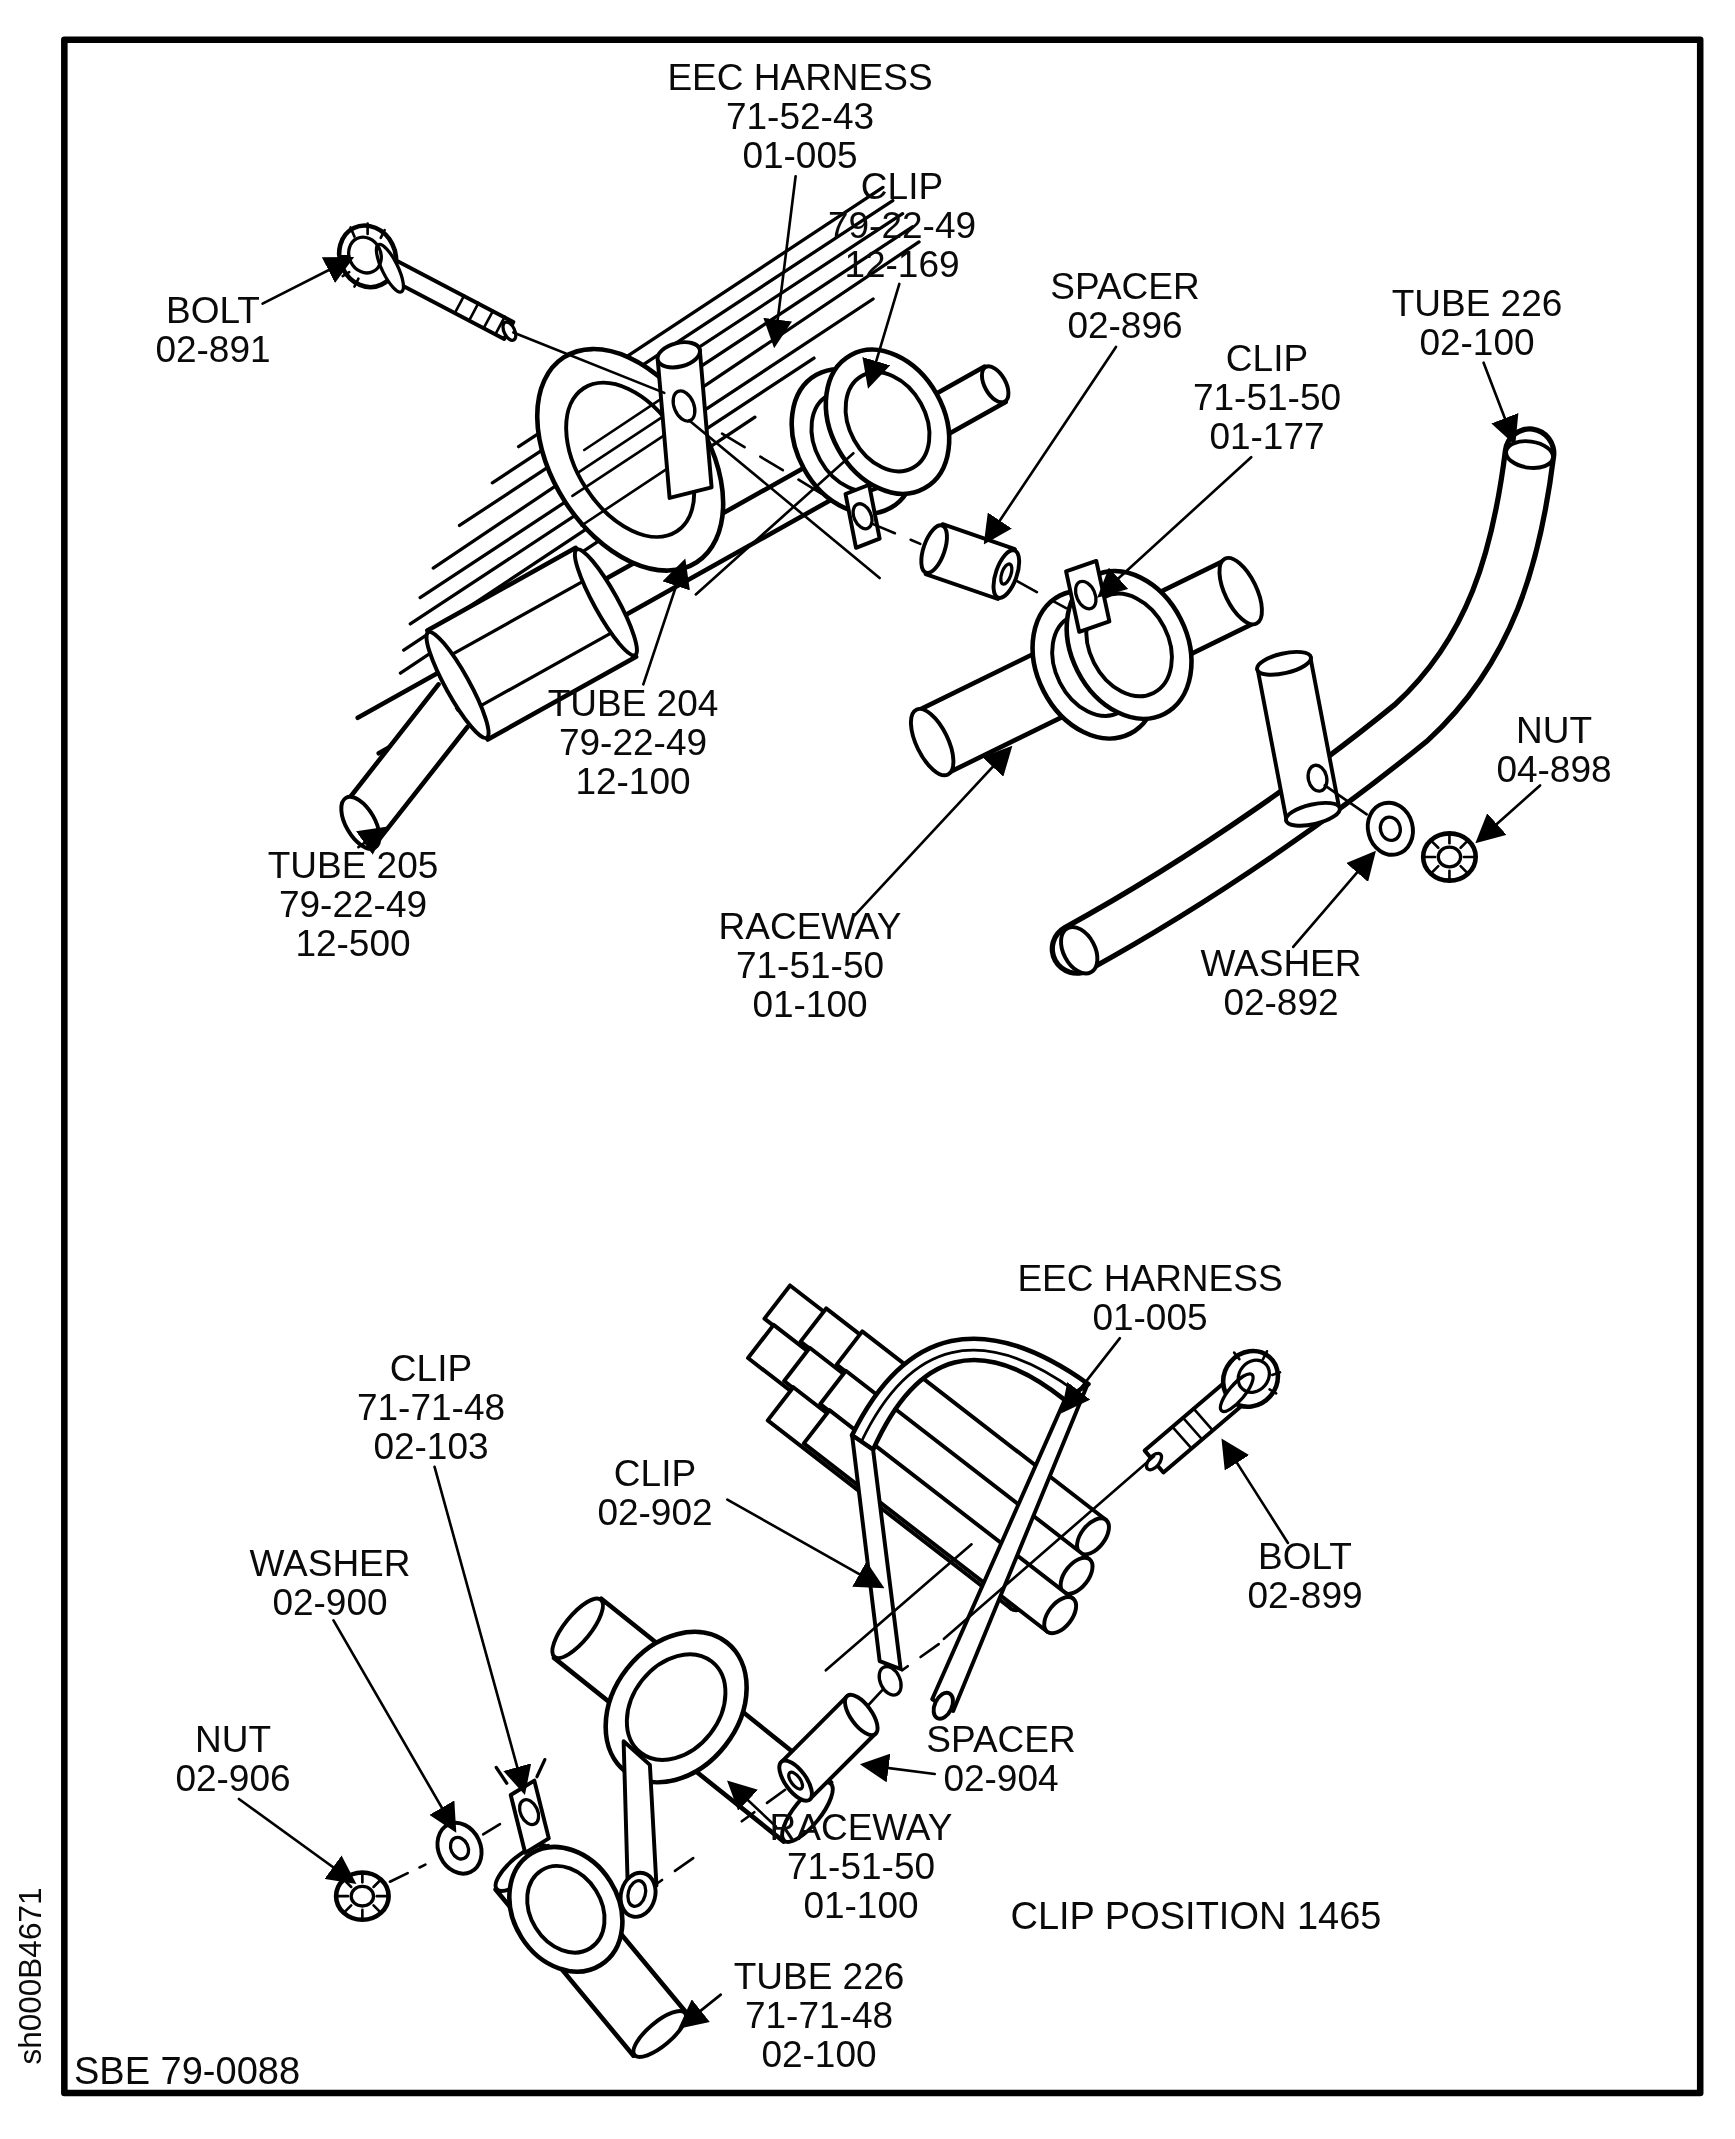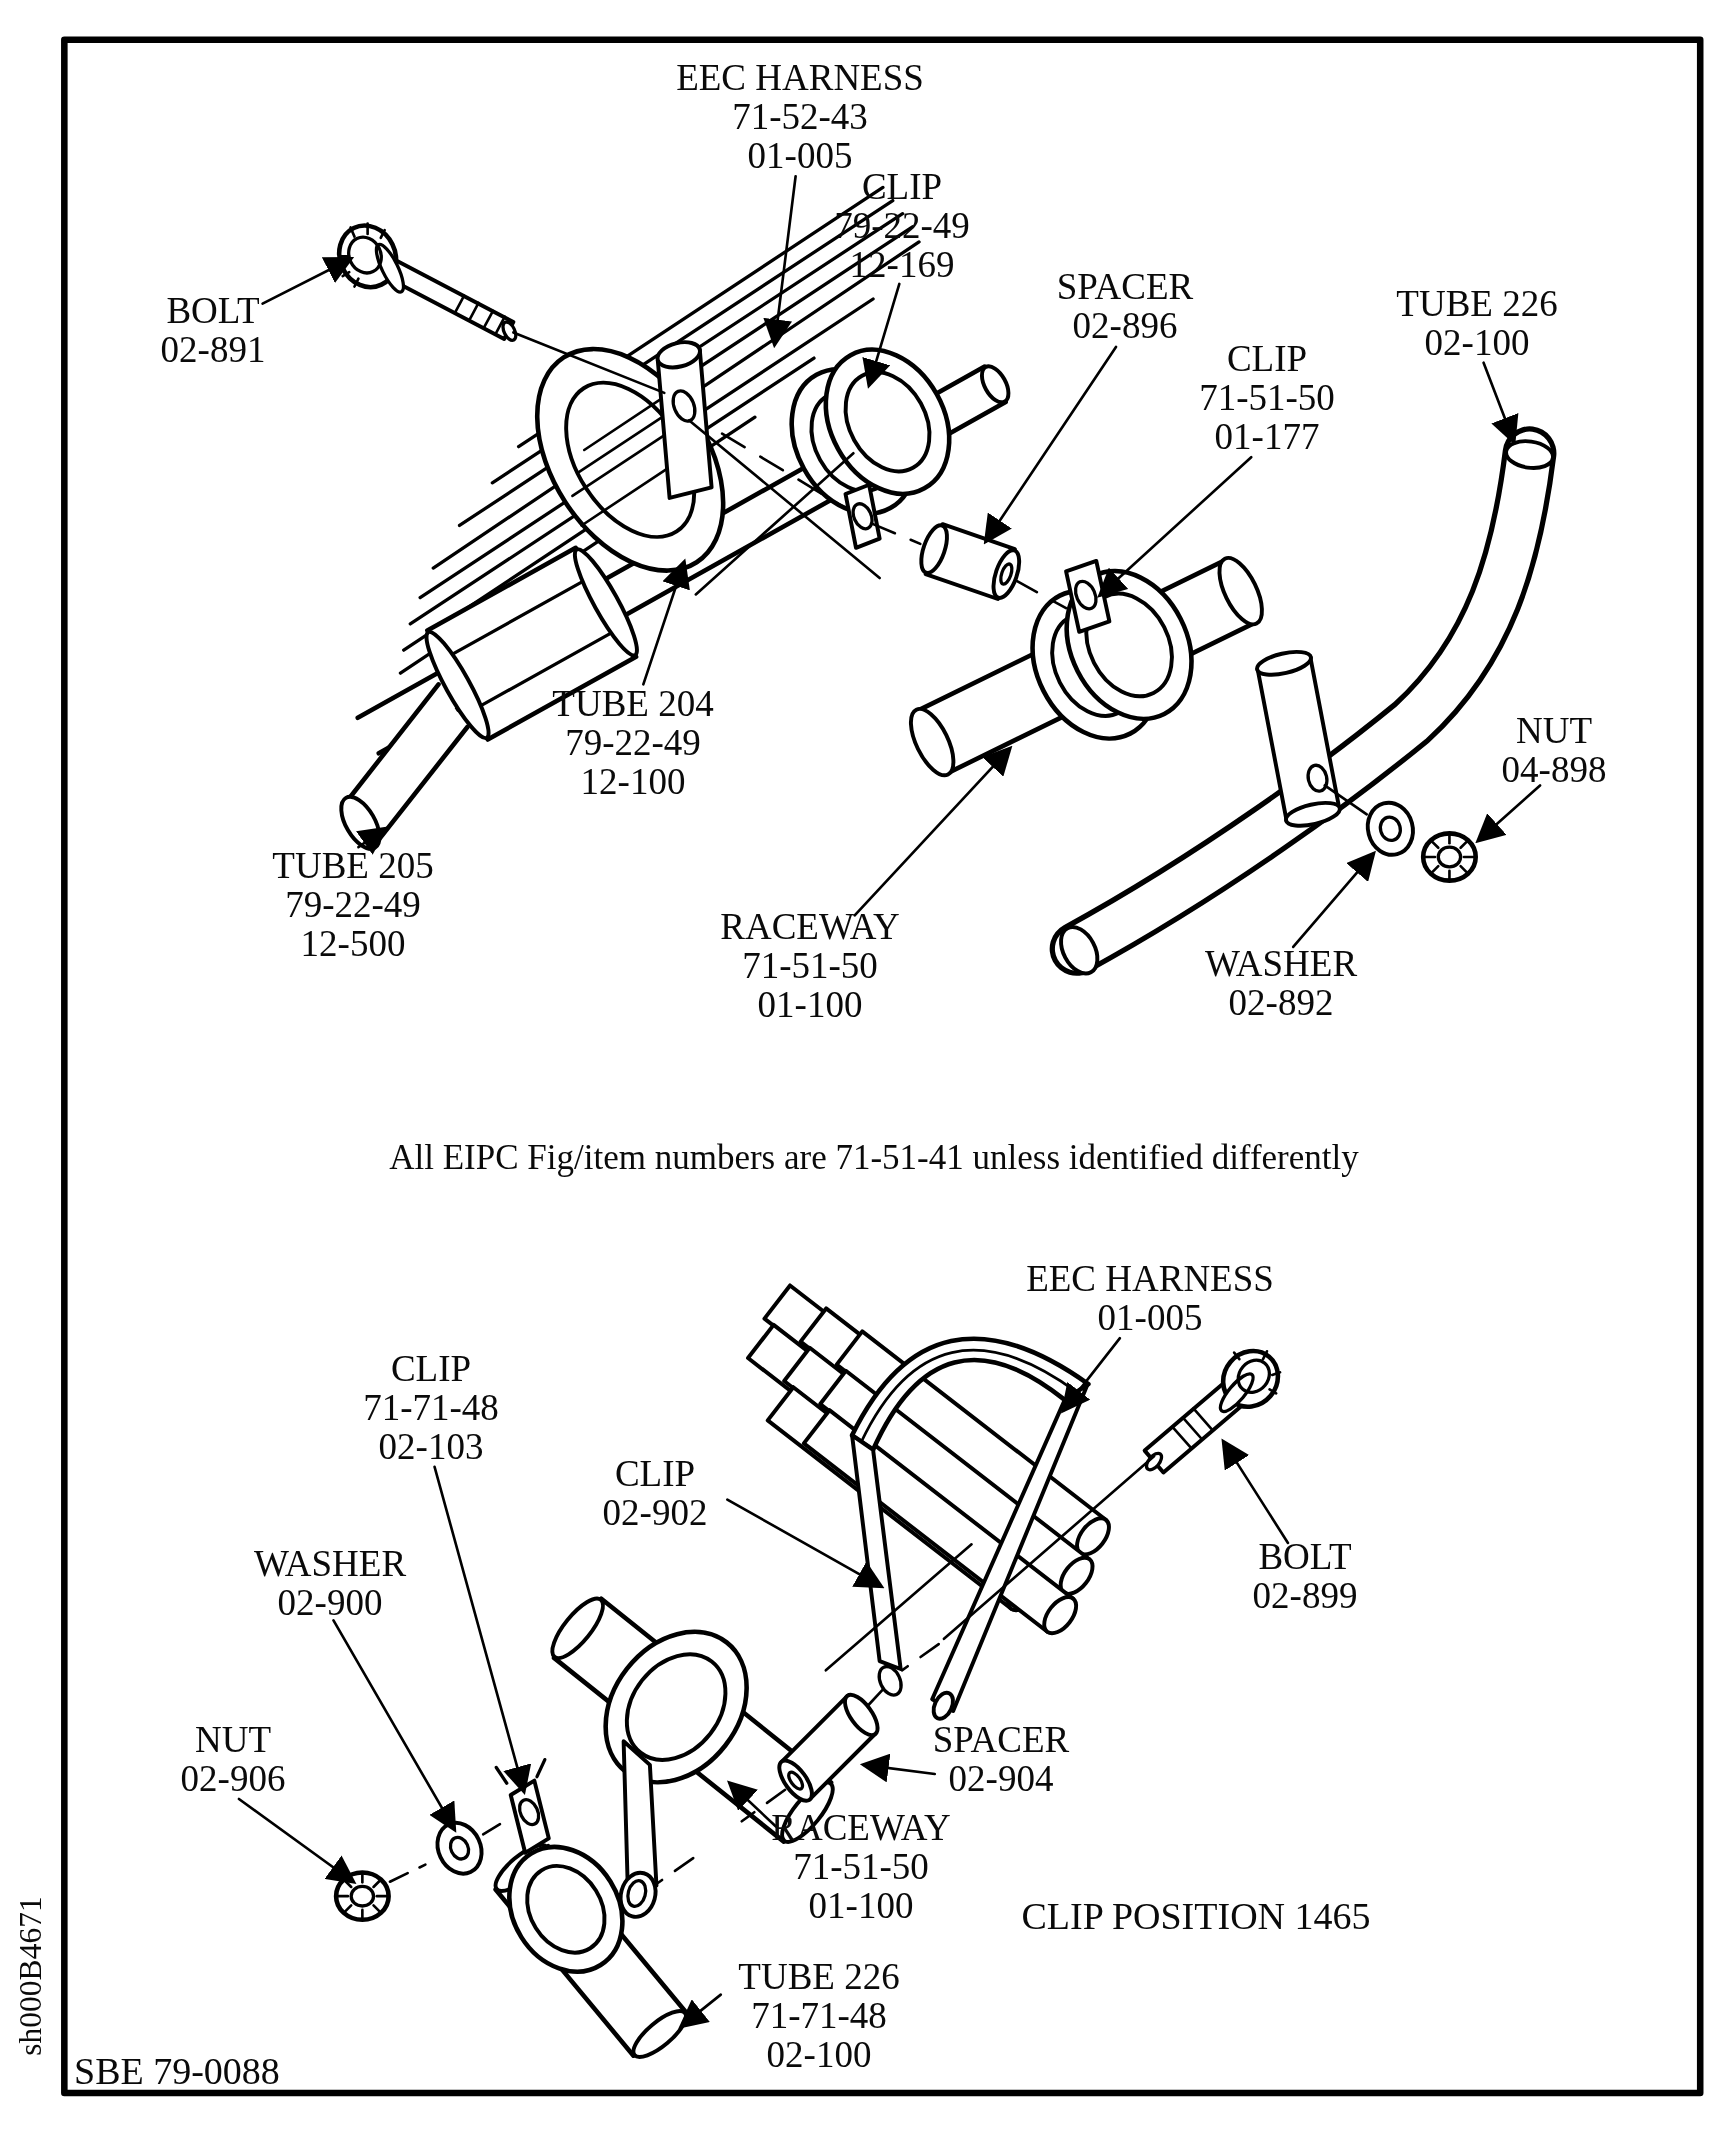--- a/index.html
+++ b/index.html
@@ -1,17 +1,17 @@
 <!DOCTYPE html>
 <html style="font-size:10.5px"><head>
 <meta charset="utf-8">
 <style>
   html,body{margin:0;padding:0;background:#ffffff;}
   #page{position:relative;width:1735px;height:2140px;background:#ffffff;overflow:hidden;
-        font-family:Liberation Serif, serif;color:#000;}
+        font-family:Liberation Sans, sans-serif;color:#000;}
   #art{position:absolute;left:0;top:0;width:1735px;height:2140px;}
   .label{position:absolute;transform:translateX(-50%);text-align:center;
          font-size:37px;line-height:39px;white-space:nowrap;color:#0a0a0a;}
   .caption{position:absolute;transform:translateX(-50%);font-size:38px;line-height:41px;
            white-space:nowrap;color:#0a0a0a;}
   .note{position:absolute;transform:translateX(-50%);font-size:35px;line-height:38px;
         white-space:nowrap;color:#0a0a0a;}
   .footer-id{position:absolute;font-size:38px;line-height:39px;white-space:nowrap;color:#0a0a0a;margin-top:16px;}
   .vertical-id{position:absolute;font-size:31.5px;line-height:33px;white-space:nowrap;color:#0a0a0a;
                transform:translate(-50%,-50%) rotate(-90deg);}
@@ -359,21 +359,20 @@
   </div>
   <div class="label" style="left:1554px;top:711px">
     <div>NUT</div>
     <div>04-898</div>
   </div>
   <div class="label" style="left:1281px;top:944px">
     <div>WASHER</div>
     <div>02-892</div>
   </div>
 
-  <div class="note" style="left:874px;top:1139px">All EIPC Fig/item numbers are 71-51-41 unless identified differently</div>
 
   <div class="label" style="left:1150px;top:1259px">
     <div>EEC HARNESS</div>
     <div>01-005</div>
   </div>
   <div class="label" style="left:431px;top:1349px">
     <div>CLIP</div>
     <div>71-71-48</div>
     <div>02-103</div>
   </div>

